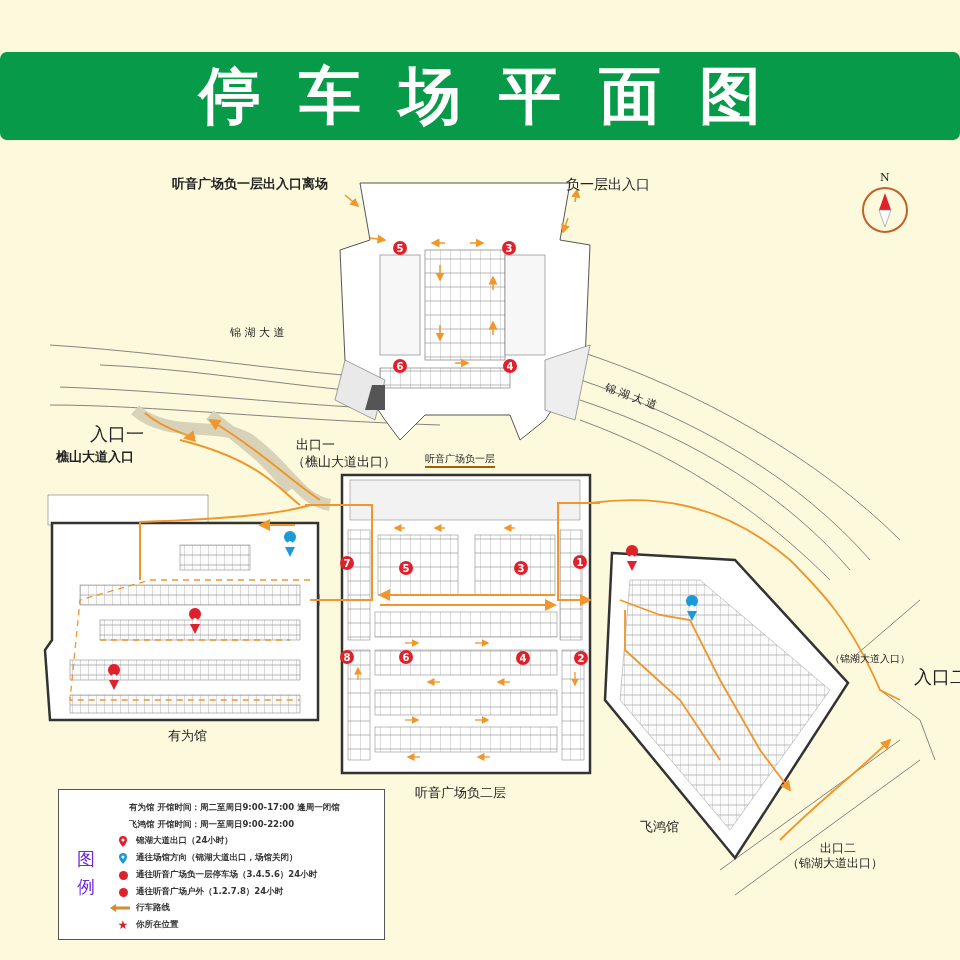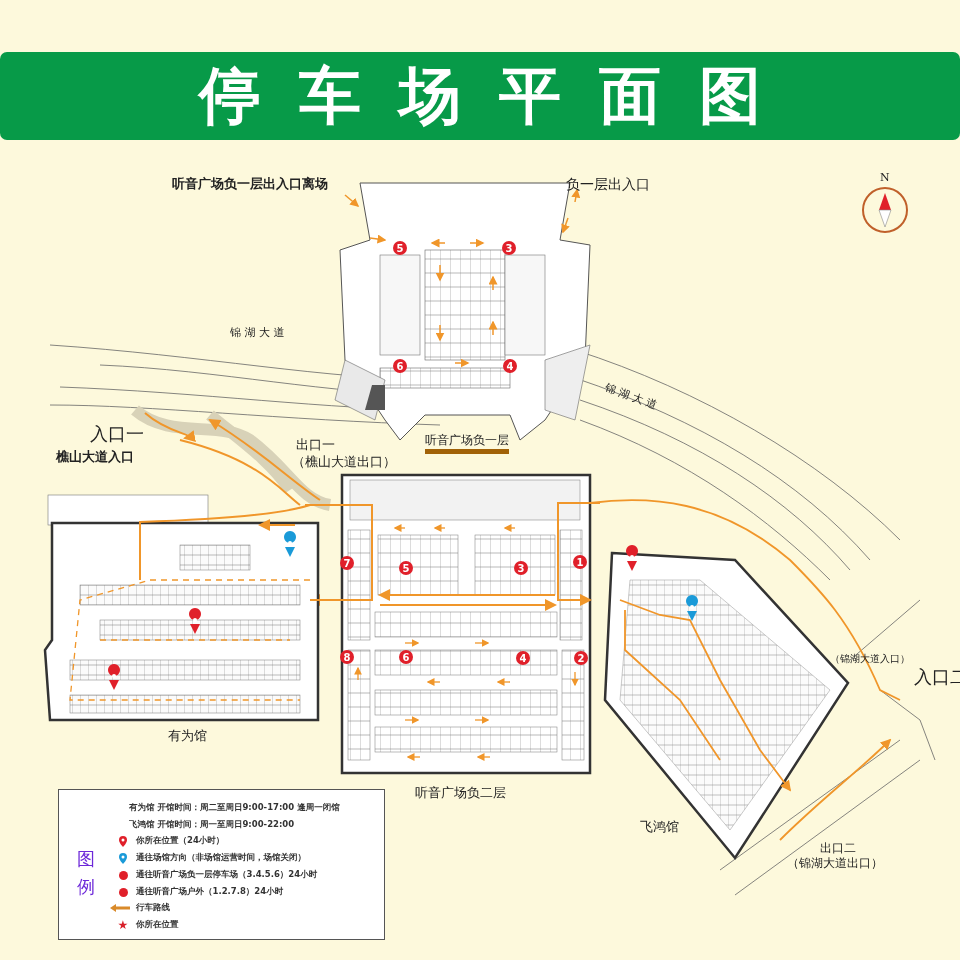--- a/index.html
+++ b/index.html
@@ -225,21 +225,21 @@
 </svg>
 
 <div class="lbl" style="left:172px;top:175px;font-size:13px;font-weight:bold;text-align:right;">听音广场负一层出入口离场</div>
 <div class="lbl-s" style="left:566px;top:176px;font-size:14px;">负一层出入口</div>
 <div class="lbl" style="left:230px;top:325px;font-size:11px;">锦 湖 大 道</div>
 <div class="lbl" style="left:608px;top:380px;font-size:11px;transform:rotate(20deg);transform-origin:left top;">锦 湖 大 道</div>
 <div class="lbl" style="left:90px;top:422px;font-size:18px;">入口一</div>
 <div class="lbl" style="left:56px;top:448px;font-size:13px;font-weight:bold;">樵山大道入口</div>
 <div class="lbl" style="left:296px;top:436px;font-size:13px;">出口一</div>
 <div class="lbl" style="left:292px;top:453px;font-size:13px;">（樵山大道出口）</div>
-<div class="lbl-s" style="left:425px;top:432px;font-size:12px;border-bottom:5px solid #a16207;">听音广场负一层</div>
+<div class="lbl-s" style="left:425px;top:452px;font-size:10px;border-bottom:2px solid #a16207;">听音广场负一层</div>
 <div class="lbl-s" style="left:415px;top:784px;font-size:13px;">听音广场负二层</div>
 <div class="lbl-s" style="left:168px;top:727px;font-size:13px;">有为馆</div>
 <div class="lbl-s" style="left:640px;top:818px;font-size:13px;">飞鸿馆</div>
 <div class="lbl" style="left:830px;top:652px;font-size:10px;">（锦湖大道入口）</div>
 <div class="lbl" style="left:877px;top:665px;font-size:18px;margin-left:37px;">入口二</div>
 <div class="lbl" style="left:820px;top:840px;font-size:12px;">出口二</div>
 <div class="lbl" style="left:787px;top:855px;font-size:12px;">（锦湖大道出口）</div>
 
 <div class="compass">
   <div class="lbl" style="left:20px;top:0;font-size:11px;">N</div>
@@ -255,30 +255,30 @@
   <div class="hours" style="top:12px;">有为馆  开馆时间：周二至周日9:00-17:00 逢周一闭馆</div>
   <div class="hours" style="top:29px;">飞鸿馆  开馆时间：周一至周日9:00-22:00</div>
 
   <div class="row" style="top:45px;">
     <span class="ic">
         <svg width="8" height="11">
           <path d="M4 0 a4 4 0 0 1 4 4 C8 7 4 11 4 11 C4 11 0 7 0 4 a4 4 0 0 1 4 -4Z" fill="#e0202a"></path>
           <circle cx="4" cy="4" r="1.5" fill="#fff"></circle>
         </svg>
       </span>
-    <span>你所在位置（24小时）</span>
+    <span>锦湖大道出口（24小时）</span>
   </div>
   <div class="row" style="top:62px;">
     <span class="ic">
         <svg width="8" height="11">
           <path d="M4 0 a4 4 0 0 1 4 4 C8 7 4 11 4 11 C4 11 0 7 0 4 a4 4 0 0 1 4 -4Z" fill="#1a9ad8"></path>
           <circle cx="4" cy="4" r="1.5" fill="#fff"></circle>
         </svg>
       </span>
-    <span>通往场馆方向（非场馆运营时间，场馆关闭）</span>
+    <span>通往场馆方向（锦湖大道出口，场馆关闭）</span>
   </div>
   <div class="row" style="top:79px;">
     <span class="ic">
         <span class="dot"></span>
       </span>
     <span>通往听音广场负一层停车场（3.4.5.6）24小时</span>
   </div>
   <div class="row" style="top:96px;">
     <span class="ic">
         <span class="dot"></span>

